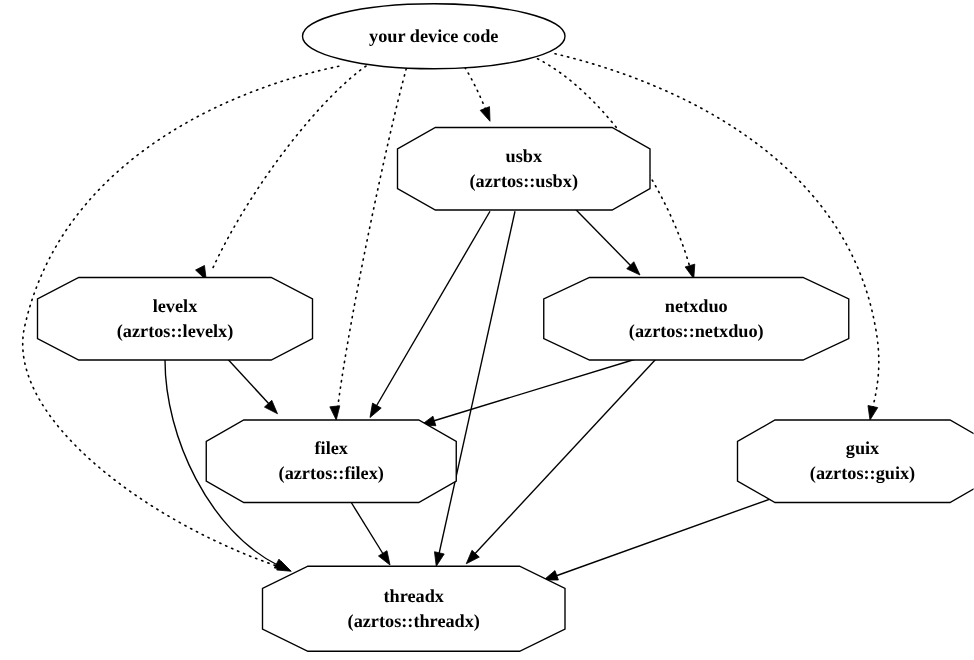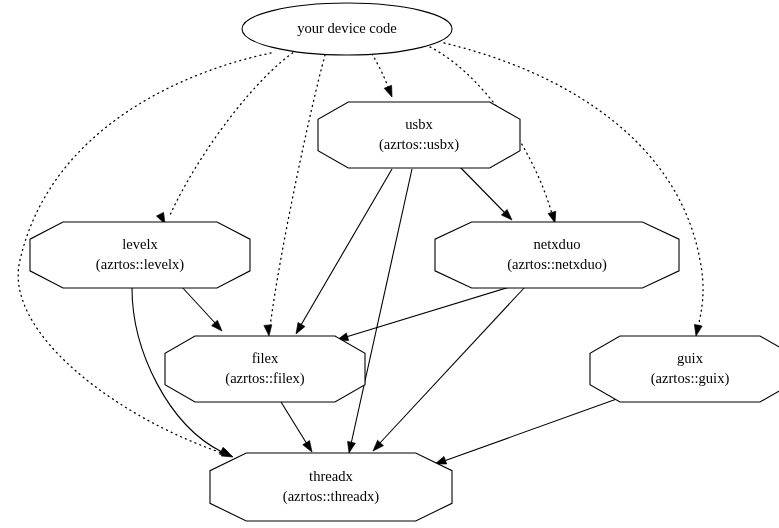--- a/index.html
+++ b/index.html
@@ -7,20 +7,21 @@
     padding: 0;
     background: #ffffff;
   }
   #canvas {
     position: relative;
     width: 779px;
     height: 528px;
     background: #ffffff;
     overflow: hidden;
     font-family: "Liberation Serif", "DejaVu Serif", serif;
+    font-weight: bold;
   }
   svg.graph {
     display: block;
     width: 779px;
     height: 528px;
   }
   .node-shape {
     fill: #ffffff;
     stroke: #000000;
     stroke-width: 1.1;

